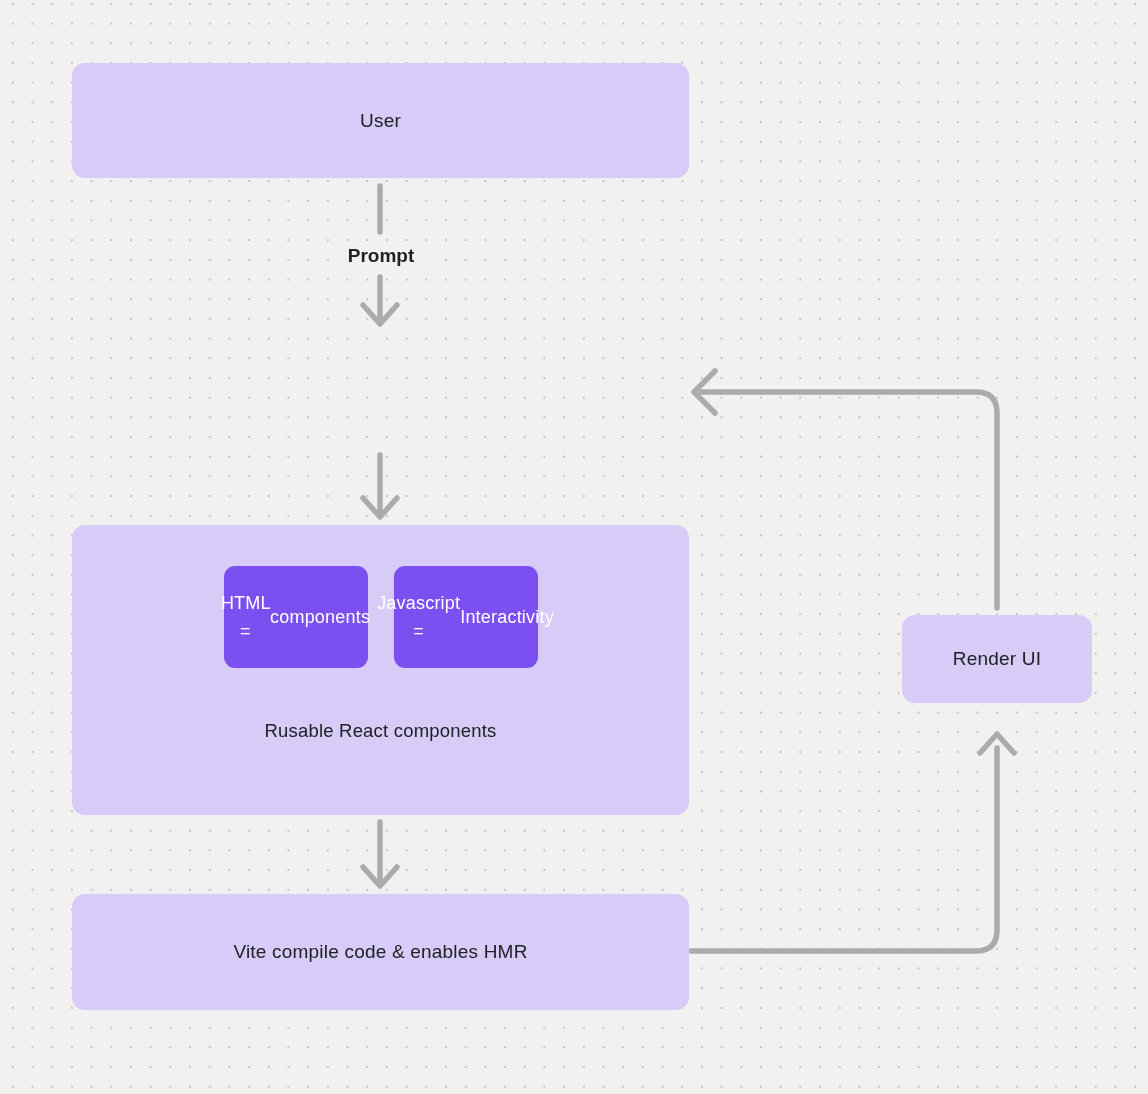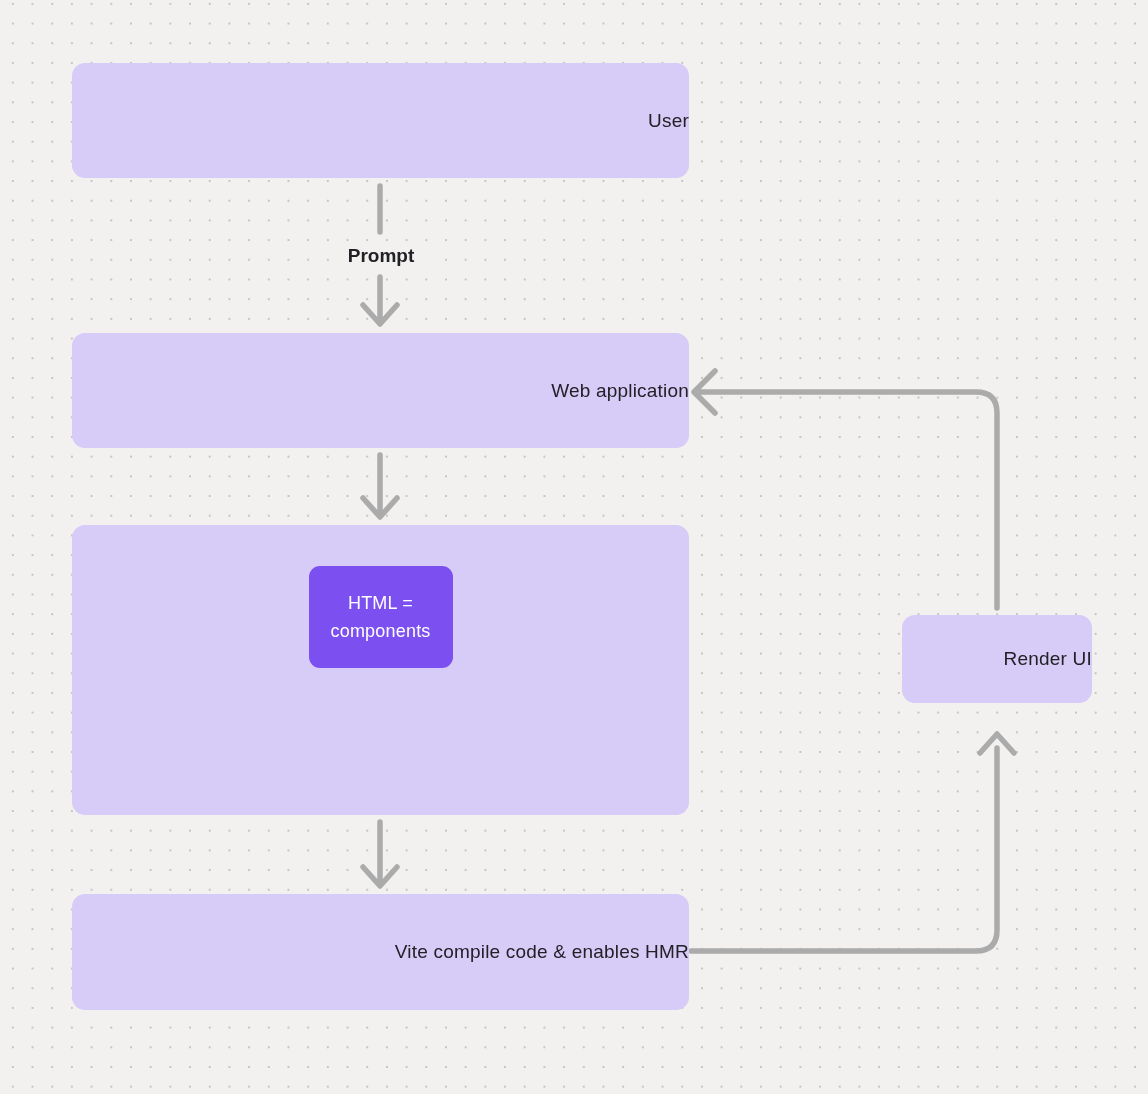--- a/index.html
+++ b/index.html
@@ -29,21 +29,21 @@
     fill: none;
     stroke: var(--arrow, #ababab);
     stroke-width: 5.5;
     stroke-linecap: round;
     stroke-linejoin: round;
   }
   .node {
     position: absolute;
     display: flex;
     align-items: center;
-    justify-content: flex-end;
+    justify-content: center;
     text-align: center;
     box-sizing: border-box;
     border-radius: 13px;
     background: var(--box-light, #d7cbf7);
     color: var(--text-dark, #212126);
     font-size: 19px;
     font-weight: 500;
     letter-spacing: 0.2px;
   }
   .node-user   { left: 72px;  top: 63px;  width: 617px; height: 115px; }
@@ -58,21 +58,21 @@
     gap: 26px;
     margin-top: 41px;
   }
   .chip {
     width: 144px;
     height: 102px;
     border-radius: 11px;
     background: var(--box-dark, #7b4ff0);
     color: var(--text-light, #ffffff);
     display: flex;
-    flex-direction: column;
+    flex-direction: row;
     align-items: center;
     justify-content: center;
     font-size: 18px;
     font-weight: 500;
     letter-spacing: 0.2px;
     line-height: 28px;
   }
   .group-caption {
     margin-top: 52px;
     font-size: 18.5px;
@@ -110,31 +110,33 @@
 
     <path d="M 997 608 L 997 413 Q 997 392 976 392 L 701 392 M 715 371 L 694 392 L 715 413"></path>
   </svg>
 
   <div class="node node-user">
     <span>User</span>
   </div>
 
   <div class="edge-label">Prompt</div>
 
-  <div class="node node-webapp">
-    <span>Web application</span>
-  </div>
 
   <div class="node node-group">
     <div class="chip-row">
       <div class="chip">
         <span>HTML =</span>
         <span>components</span>
       </div>
+      <div class="chip">
+        <span>Javascript =</span>
+        <span>Interactivity</span>
+      </div>
     </div>
+    <div class="group-caption">Rusable React components</div>
   </div>
 
   <div class="node node-vite">
     <span>Vite compile code &amp; enables HMR</span>
   </div>
 
   <div class="node node-render">
     <span>Render UI</span>
   </div>
 

